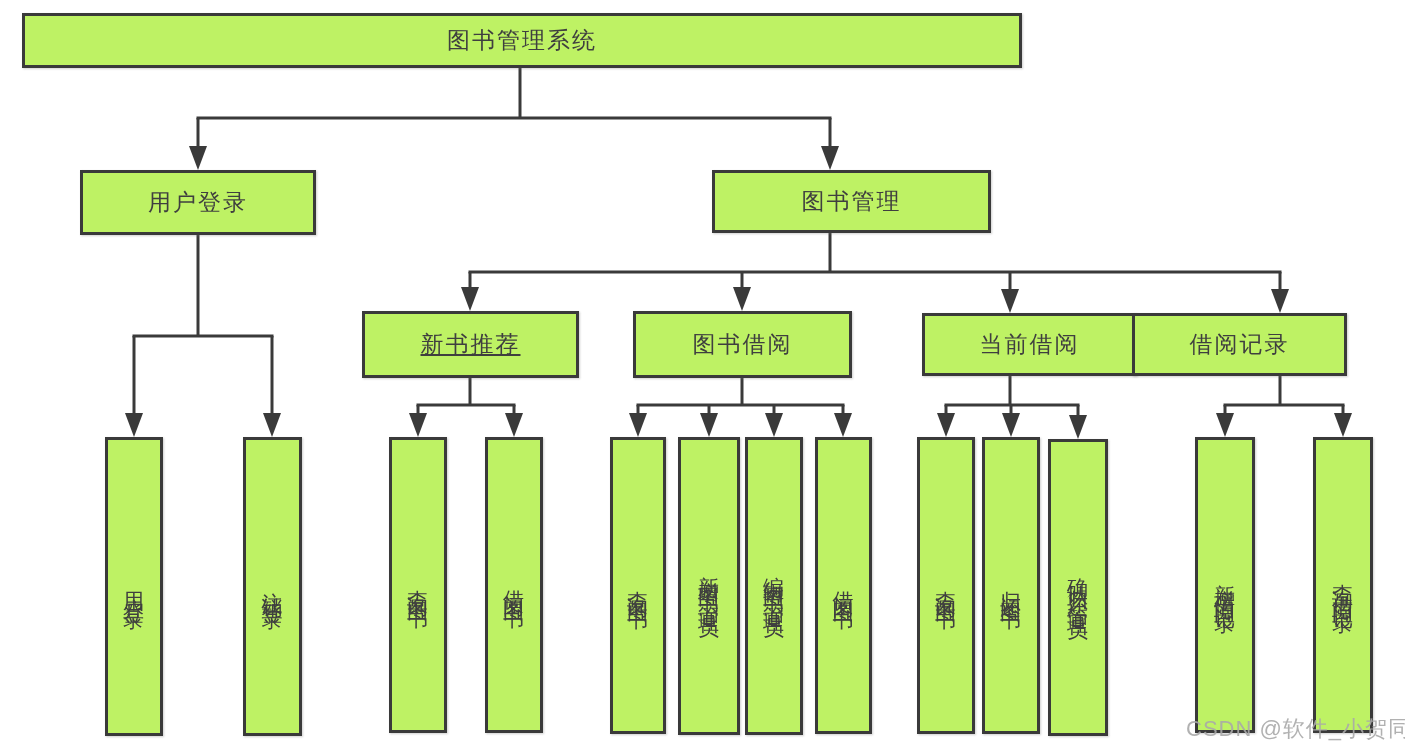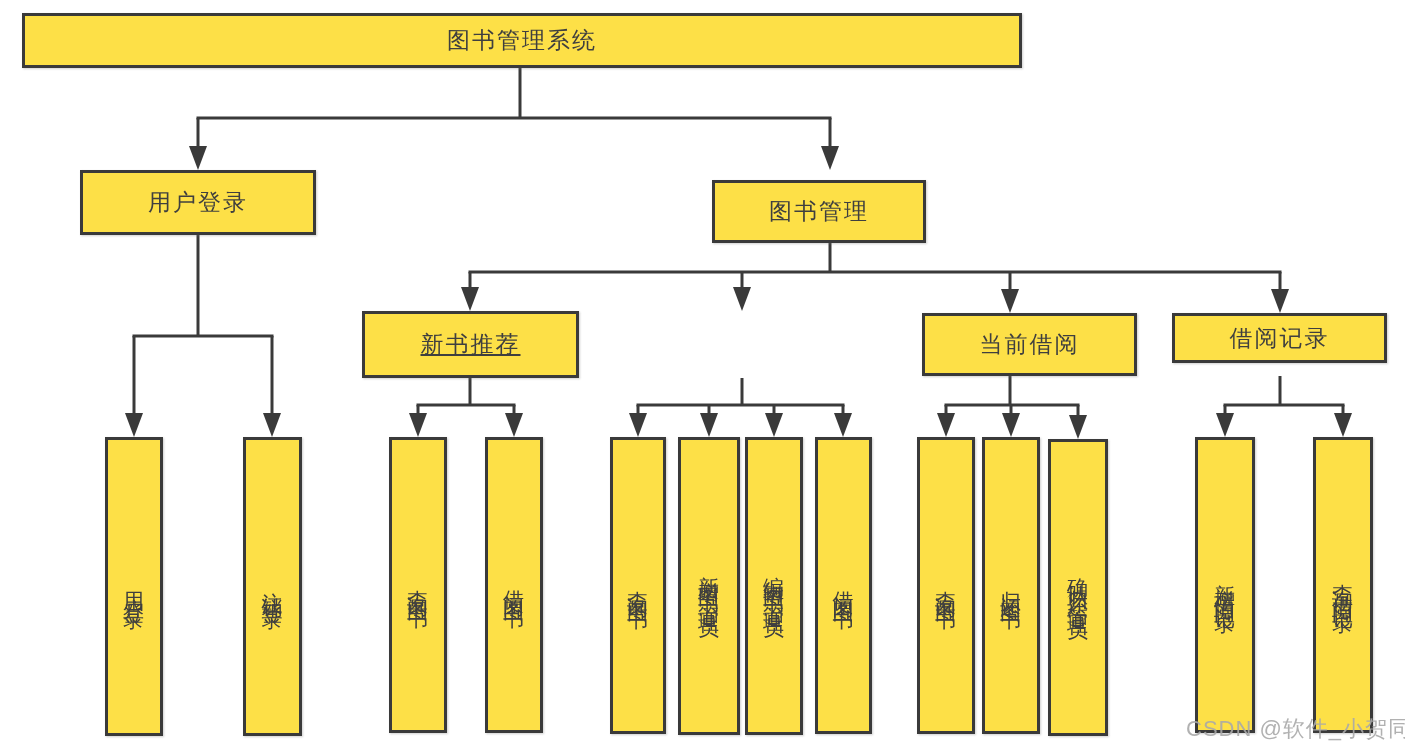--- a/index.html
+++ b/index.html
@@ -17,21 +17,21 @@
     left: 0; top: 0;
     width: 1405px; height: 747px;
     z-index: 1;
   }
   svg.connectors line { stroke: #3a3a3a; stroke-width: 3; }
   svg.connectors polygon { fill: #3a3a3a; }
   .node {
     position: absolute;
     box-sizing: border-box;
     border: 3px solid #3a3a3a;
-    background: #fde047;
+    background: #bef264;
     display: flex;
     align-items: center;
     justify-content: center;
     z-index: 2;
     box-shadow: 1px 1px 2px rgba(120,120,120,0.35);
   }
   .hnode {
     font-size: 23px;
     letter-spacing: 2px;
     white-space: nowrap;
@@ -39,25 +39,25 @@
   .vnode {
     writing-mode: vertical-rl;
     text-orientation: mixed;
     font-size: 21px;
     letter-spacing: 6px;
     line-height: 1;
   }
   
   .n-root  { left: 22px;  top: 13px;  width: 1000px; height: 55px; }
   .n-login { left: 80px;  top: 170px; width: 236px;  height: 65px; }
-  .n-mgmt  { left: 712px; top: 180px; width: 214px;  height: 63px; }
+  .n-mgmt  { left: 712px; top: 170px; width: 279px;  height: 63px; }
   .n-newrec  { left: 362px;  top: 311px; width: 217px; height: 67px; text-decoration: underline; }
   .n-borrow  { left: 633px;  top: 311px; width: 219px; height: 67px; }
   .n-current { left: 922px;  top: 313px; width: 215px; height: 63px; }
-  .n-records { left: 1172px; top: 313px; width: 215px; height: 50px; }
+  .n-records { left: 1132px; top: 313px; width: 215px; height: 63px; }
   .n-a1 { left: 105px;  top: 437px; width: 58px; height: 299px; }
   .n-a2 { left: 243px;  top: 437px; width: 59px; height: 299px; }
   .n-b1 { left: 389px;  top: 437px; width: 58px; height: 296px; }
   .n-b2 { left: 485px;  top: 437px; width: 58px; height: 296px; }
   .n-c1 { left: 610px;  top: 437px; width: 56px; height: 297px; }
   .n-c2 { left: 678px;  top: 437px; width: 62px; height: 298px; }
   .n-c3 { left: 745px;  top: 437px; width: 58px; height: 298px; }
   .n-c4 { left: 815px;  top: 437px; width: 57px; height: 297px; }
   .n-d1 { left: 917px;  top: 437px; width: 58px; height: 297px; }
   .n-d2 { left: 982px;  top: 437px; width: 58px; height: 297px; }
@@ -141,20 +141,21 @@
     <line x1="1343" y1="405" x2="1343" y2="416"></line>
     <polygon points="1334,413 1352,413 1343,437"></polygon>
   </svg>
 
   <div class="node hnode n-root">图书管理系统</div>
 
   <div class="node hnode n-login">用户登录</div>
   <div class="node hnode n-mgmt">图书管理</div>
 
   <div class="node hnode n-newrec">新书推荐</div>
+  <div class="node hnode n-borrow">图书借阅</div>
   <div class="node hnode n-current">当前借阅</div>
   <div class="node hnode n-records">借阅记录</div>
 
   <div class="node vnode n-a1">用户登录</div>
   <div class="node vnode n-a2">注销登录</div>
 
   <div class="node vnode n-b1">查询图书</div>
   <div class="node vnode n-b2">借阅图书</div>
 
   <div class="node vnode n-c1">查询图书</div>

